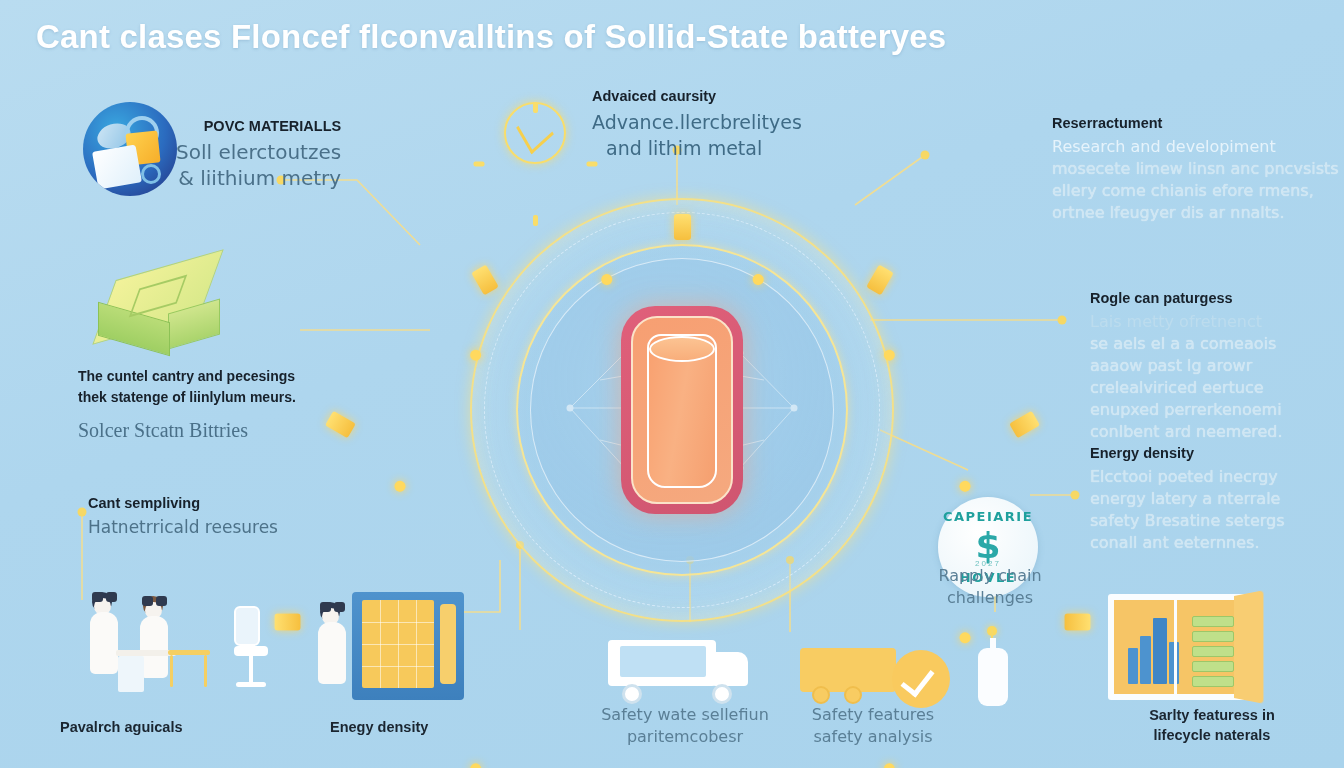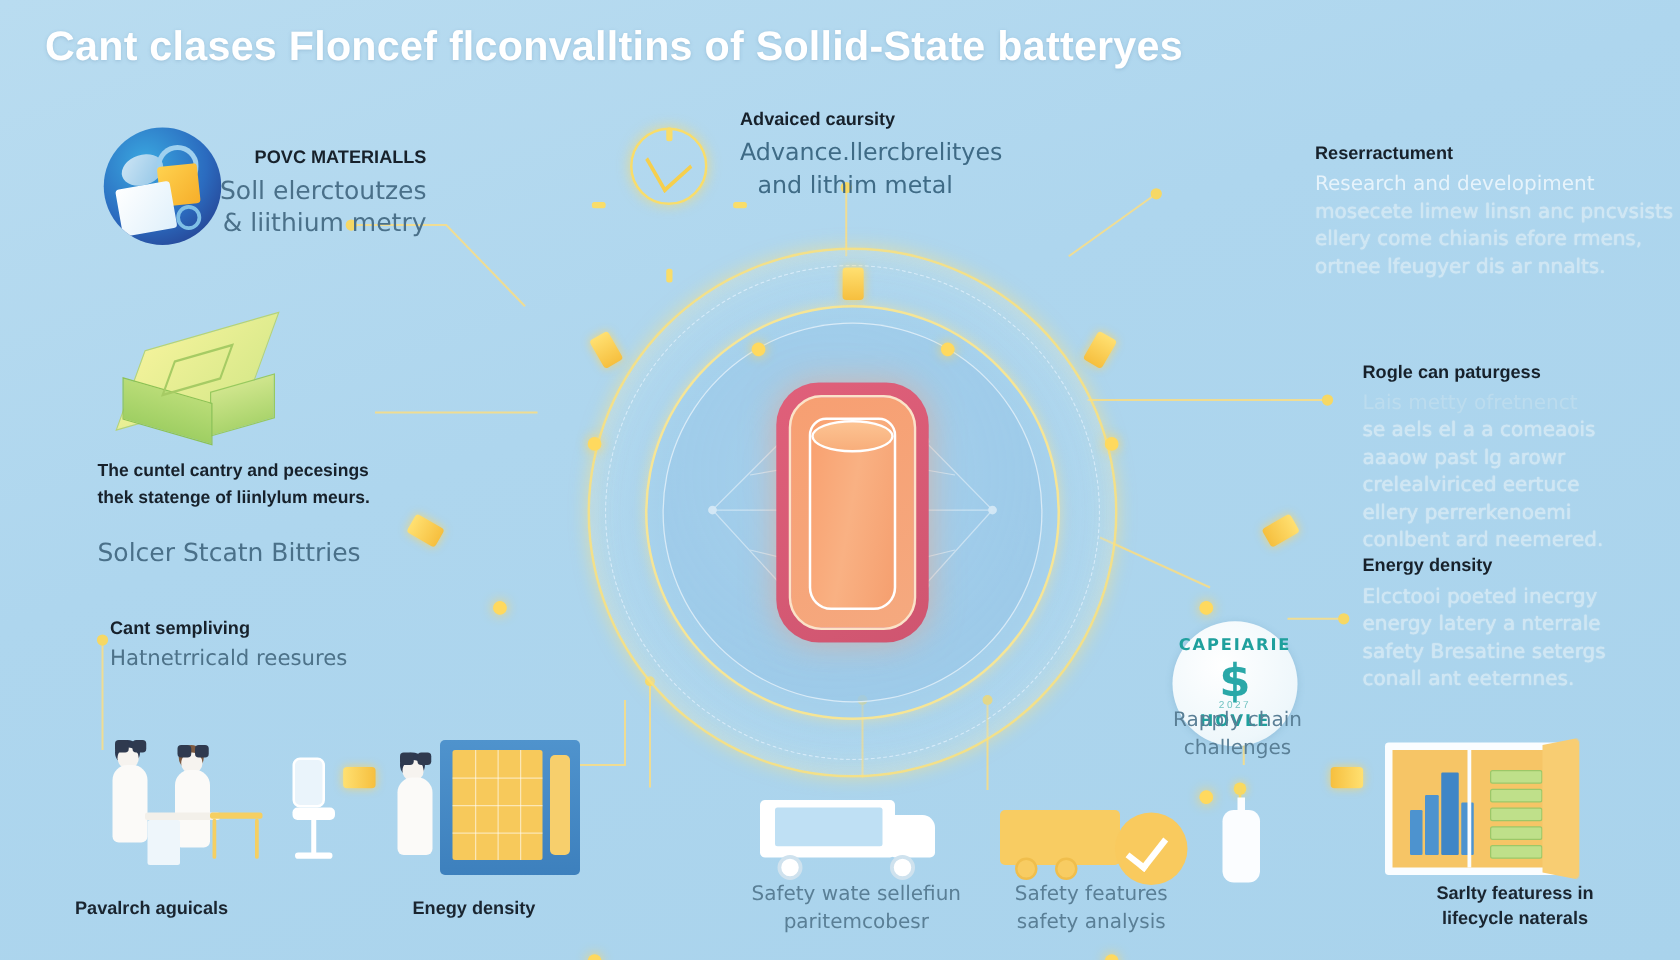--- a/index.html
+++ b/index.html
@@ -422,42 +422,42 @@
     <div class="bd faint">ellery come chianis efore rmens,</div>
     <div class="bd faint">ortnee lfeugyer dis ar nnalts.</div>
   </div>
 
   <div class="ann" style="left:1090px; top:290px; width:255px;">
     <div class="hd">Rogle can paturgess</div>
     <div class="bd" style="color:#bcdcee;">Lais metty ofretnenct</div>
     <div class="bd faint">se aels el a a comeaois</div>
     <div class="bd faint">aaaow past lg arowr</div>
     <div class="bd faint">crelealviriced eertuce</div>
-    <div class="bd faint">ellery perrerkenoemi</div>
+    <div class="bd faint">enupxed perrerkenoemi</div>
     <div class="bd faint">conlbent ard neemered.</div>
   </div>
 
   <div class="ann" style="left:1090px; top:445px; width:250px;">
     <div class="hd">Energy density</div>
     <div class="bd faint">Elcctooi poeted inecrgy</div>
     <div class="bd faint">energy latery a nterrale</div>
     <div class="bd faint">safety Bresatine setergs</div>
     <div class="bd faint">conall ant eeternnes.</div>
   </div>
 
   <div class="cube">
     <div class="top"></div>
     <div class="side"></div>
     <div class="front"></div>
     <div class="mark"></div>
   </div>
   <div class="ann" style="left:78px; top:368px; width:300px;">
     <div class="hd" style="font-size:14px;">The cuntel cantry and pecesings</div>
     <div class="hd" style="font-size:14px;">thek statenge of liinlylum meurs.</div>
-    <div class="bd big" style="margin-top:24px;">Solcer Stcatn Bittries</div>
+    <div class="bd big" style="margin-top:12px;font-family:Liberation Serif, serif;">Solcer Stcatn Bittries</div>
   </div>
 
   <div class="ann" style="left:88px; top:495px; width:280px;">
     <div class="hd">Cant sempliving</div>
     <div class="bd" style="font-size:17px;">Hatnetrricald reesures</div>
   </div>
 
   <div class="coin">
     <div class="ctxt ctop">CAPEIARIE</div>
     <div class="dollar">$</div>

